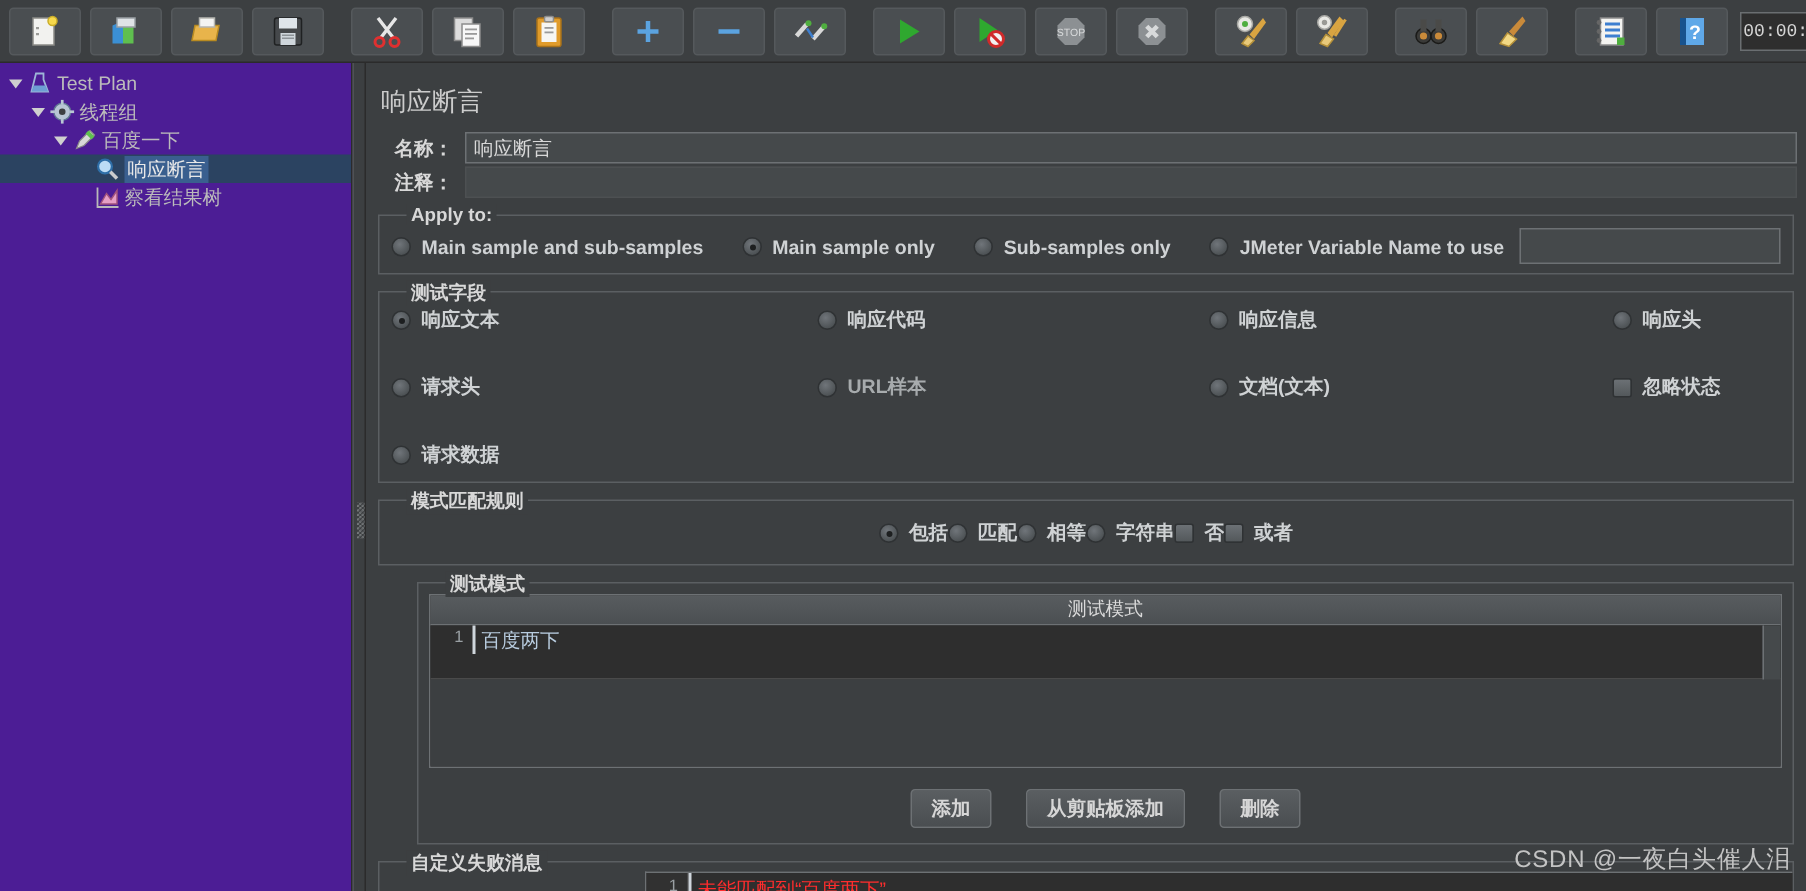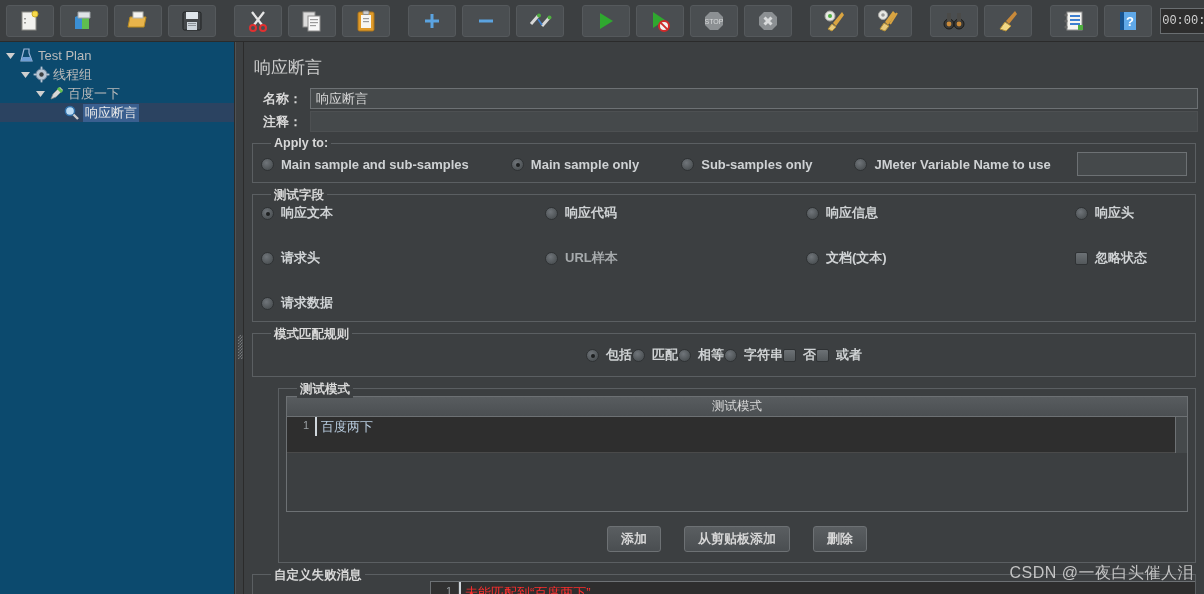--- a/index.html
+++ b/index.html
@@ -38,21 +38,21 @@
     font-family: "Liberation Mono", "DejaVu Sans Mono", monospace;
     font-size: 12px;
     display: flex; align-items: center; justify-content: center;
     margin-right: 8px; margin-left: 2px;
     flex: 0 0 auto;
   }
 
   
   .sidebar {
     position: absolute; left: 0; top: 42px; width: 235px; height: 552px;
-    background: #0c4a6e;
+    background: #4c1d95;
     border-right: 1px solid #2b2b2b;
     padding-top: 4px;
     overflow: hidden;
   }
   .tree-node {
     display: flex; align-items: center; height: 19px;
     color: #bbbbbb; font-size: 13px; white-space: nowrap;
     padding-right: 4px;
   }
   .tree-node.selected { background: #2b4361; }
@@ -129,21 +129,21 @@
   }
   .checkbox {
     width: 13px; height: 13px; border-radius: 2px;
     background: linear-gradient(#6c7175, #53585b);
     border: 1px solid #2f3234;
     margin-right: 7px; flex: 0 0 auto;
   }
   .opt-label { color: #cfd2d4; font-size: 13px; font-weight: bold; }
   .opt-label.dim { color: #a7abad; }
 
-  .applyto-row { display: flex; align-items: center; gap: 16px; }
+  .applyto-row { display: flex; align-items: center; gap: 0; }
   .applyto-row .opt { margin-right: 26px; }
   .varname-input {
     flex: 1 1 auto; height: 24px;
     background: #45494b; border: 1px solid #6d7174;
   }
 
   .field-grid { display: grid; grid-template-columns: 255px 232px 240px 1fr; row-gap: 12px; gap: 29px; }
   .field-grid .opt { height: 16px; }
 
   .match-row { display: flex; align-items: center; justify-content: center; height: 38px; }
@@ -455,20 +455,28 @@
 
     <div class="tree-node selected" style="padding-left:49px">
       <span class="twisty"></span>
       <svg class="node-icon" viewBox="0 0 17 17">
         <circle cx="7" cy="7" r="4.6" fill="#bcdcf5" stroke="#2f6fa8" stroke-width="1.5"></circle>
         <path d="M10.5 10.5 L15 15" stroke="#c9cbcd" stroke-width="2.4"></path>
       </svg>
       <span class="node-label">响应断言</span>
     </div>
 
+    <div class="tree-node" style="padding-left:49px">
+      <span class="twisty"></span>
+      <svg class="node-icon" viewBox="0 0 17 17">
+        <path d="M2 2 L2 15 L16 15" stroke="#b9b9b9" fill="none" stroke-width="1.2"></path>
+        <path d="M4 13 L8 6 L11 10 L15 4 L15 13 Z" fill="#e59fc5" stroke="#a1537c"></path>
+      </svg>
+      <span class="node-label">察看结果树</span>
+    </div>
   </div>
 
   <div class="splitter">
     <div class="grip"></div>
   </div>
 
   <div class="main">
 
     <div class="panel-title">响应断言</div>
 

